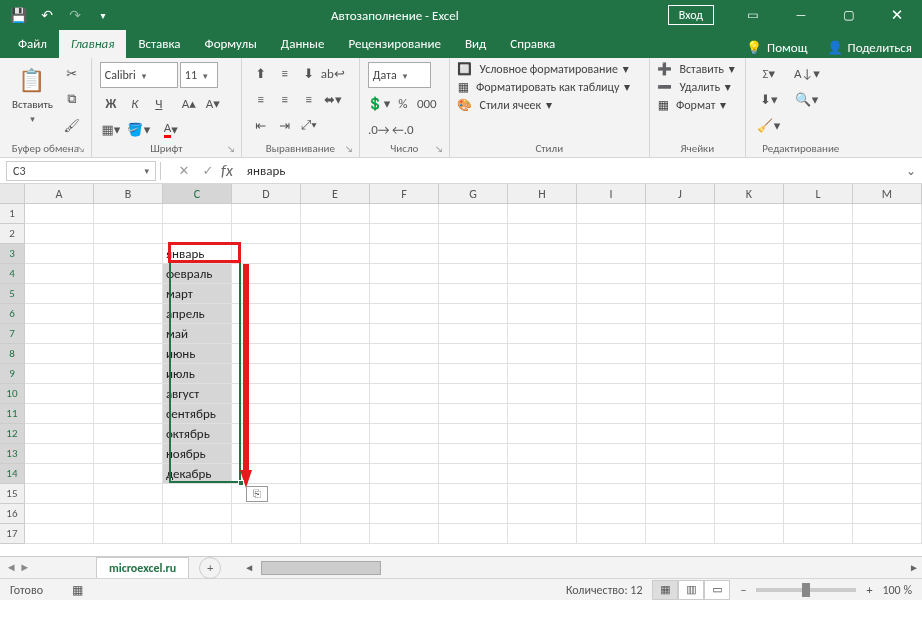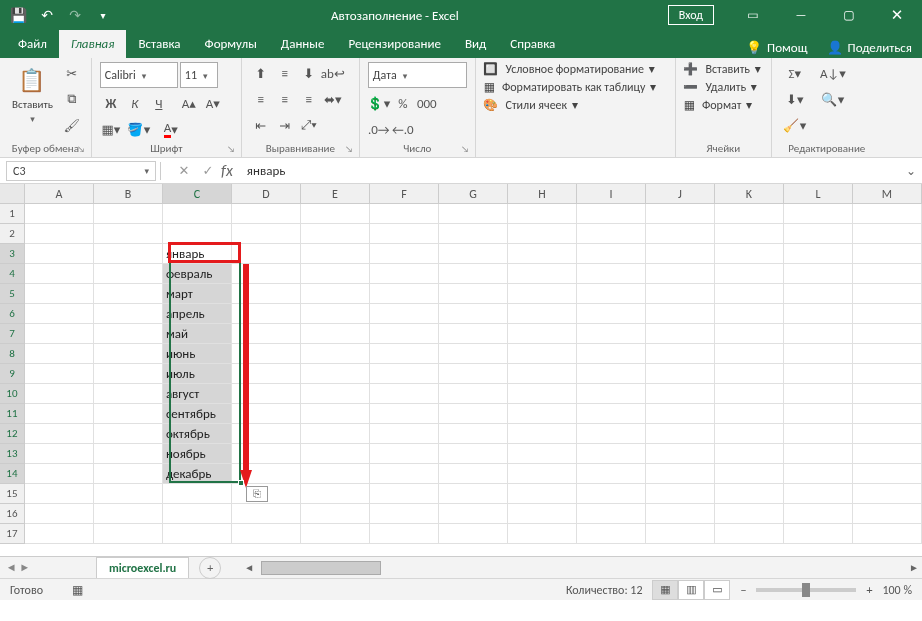--- a/index.html
+++ b/index.html
@@ -192,21 +192,21 @@
         <div class="mini">⇤</div>
         <div class="mini">⇥</div>
         <div class="mini">⤢▾</div>
       </div>
     </div>
     <div class="group-label">Выравнивание</div>
   </div>
 
   <div class="group" style="min-width:90px">
     <div class="group-body" style="flex-direction:column;gap:4px">
-      <div class="combo" style="width:99px">
+      <div class="combo" style="width:63px">
           <span>Дата</span>
           <span class="chev">▾</span>
         </div>
       <div class="row3">
         <div class="mini">💲▾</div>
         <div class="mini">%</div>
         <div class="mini">000</div>
       </div>
       <div class="row3">
         <div class="mini">.0→</div>
@@ -215,20 +215,21 @@
     </div>
     <div class="group-label">Число</div>
   </div>
 
   <div class="group" style="min-width:200px">
     <div class="group-body" style="flex-direction:column;gap:4px;align-items:flex-start">
       <div class="font-row"><span>🔲</span>&nbsp;<span>Условное форматирование</span>&nbsp;▾</div>
       <div class="font-row"><span>▦</span>&nbsp;<span>Форматировать как таблицу</span>&nbsp;▾</div>
       <div class="font-row"><span>🎨</span>&nbsp;<span>Стили ячеек</span>&nbsp;▾</div>
     </div>
+    <div class="group-label no-launcher">Стили</div>
   </div>
 
   <div class="group" style="min-width:96px">
     <div class="group-body" style="flex-direction:column;gap:4px;align-items:flex-start">
       <div class="font-row"><span>➕</span>&nbsp;<span>Вставить</span>&nbsp;▾</div>
       <div class="font-row"><span>➖</span>&nbsp;<span>Удалить</span>&nbsp;▾</div>
       <div class="font-row"><span>▦</span>&nbsp;<span>Формат</span>&nbsp;▾</div>
     </div>
     <div class="group-label no-launcher">Ячейки</div>
   </div>

